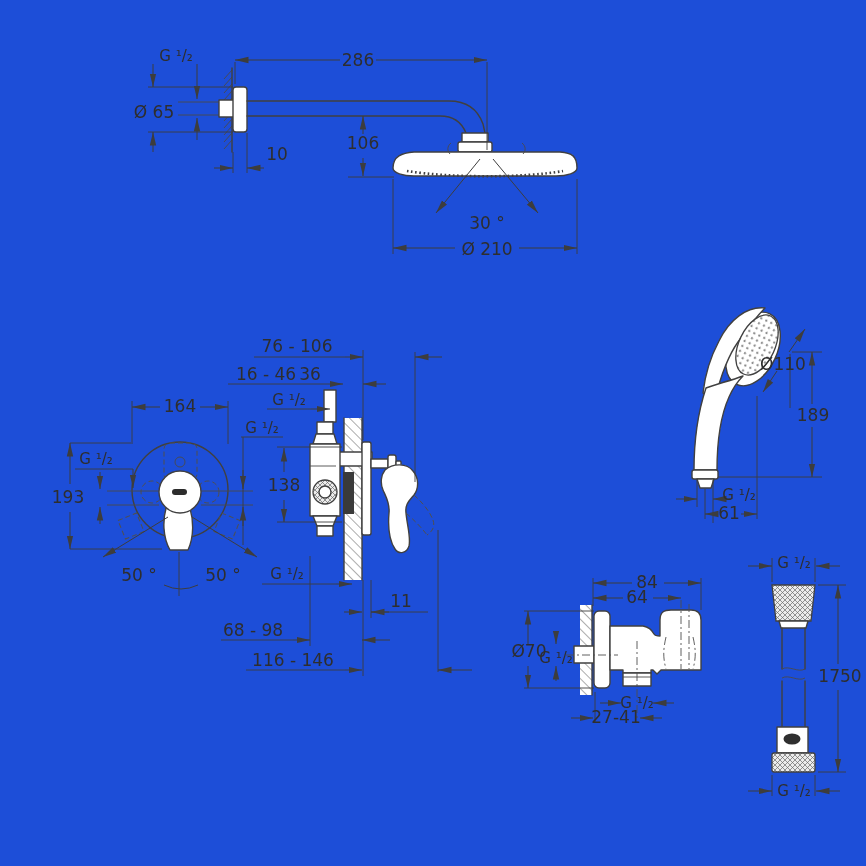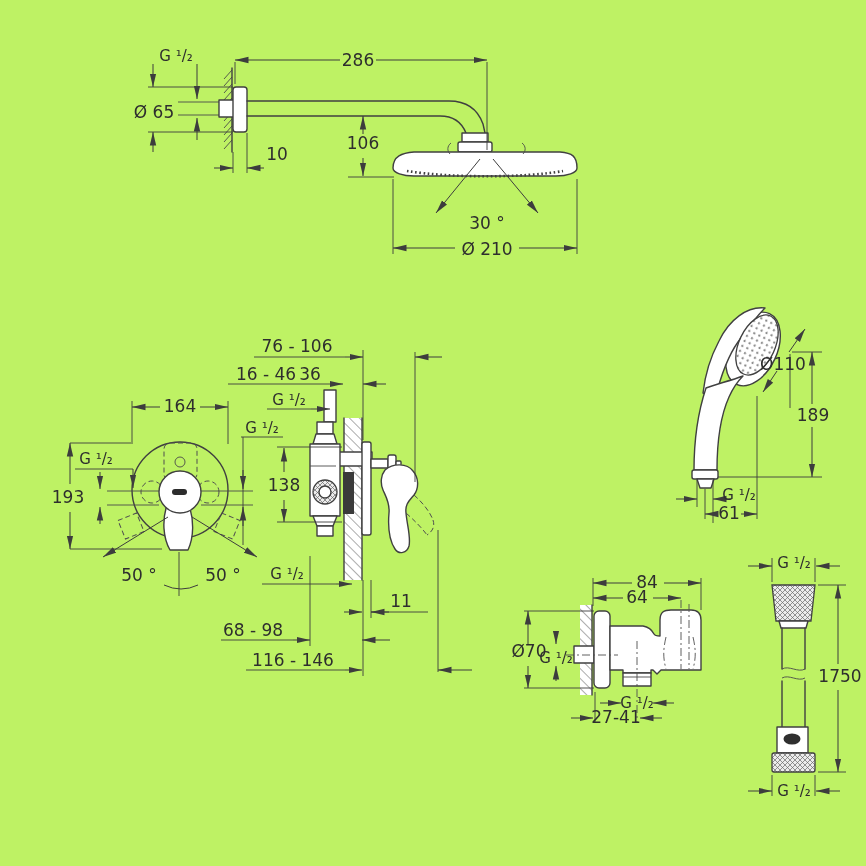--- a/index.html
+++ b/index.html
@@ -1,16 +1,16 @@
 <!DOCTYPE html>
 <html><head>
 <meta charset="utf-8">
 <style>
   html,body{margin:0;padding:0;background:#fff;}
-  .canvas{position:relative;width:866px;height:866px;background:#bef264;overflow:hidden;}
+  .canvas{position:relative;width:866px;height:866px;background:#1d4ed8;overflow:hidden;}
   svg{display:block;}
   .ol{fill:#ffffff;stroke:#404040;stroke-width:1.4;stroke-linejoin:round;}
   .ols{fill:none;stroke:#404040;stroke-width:1.4;stroke-linecap:round;stroke-linejoin:round;}
   .thin{fill:none;stroke:#4a4a4a;stroke-width:0.9;}
   .dim{fill:none;stroke:#3d3d3d;stroke-width:1;}
   .ext{fill:none;stroke:#3d3d3d;stroke-width:0.9;}
   .dash{fill:none;stroke:#4f4f4f;stroke-width:1;stroke-dasharray:5 3;}
   .dashdot{fill:none;stroke:#4f4f4f;stroke-width:0.9;stroke-dasharray:8 3 2 3;}
   .stipple{fill:none;stroke:#3f3f3f;stroke-width:2.6;stroke-dasharray:1.6 2.6;}
   text{font-family:"DejaVu Sans","Liberation Sans",sans-serif;font-size:17px;fill:#2e2e2e;text-anchor:middle;}

